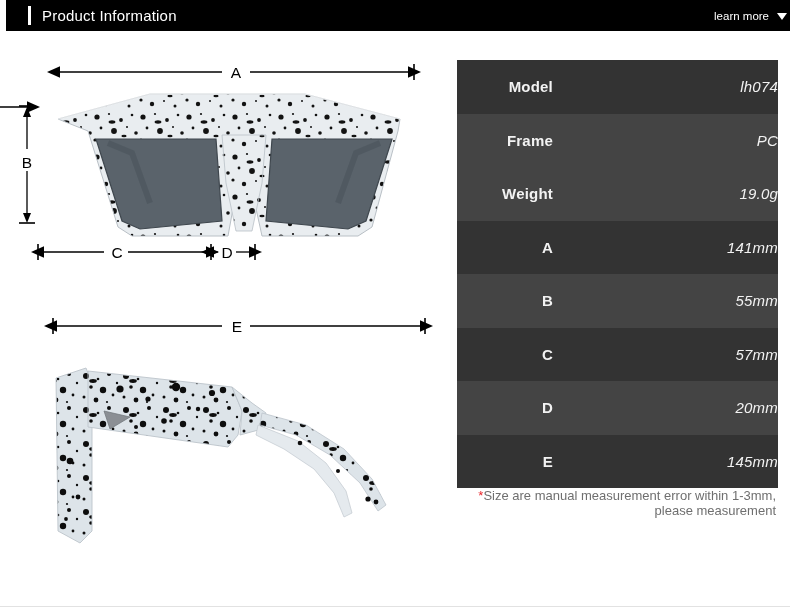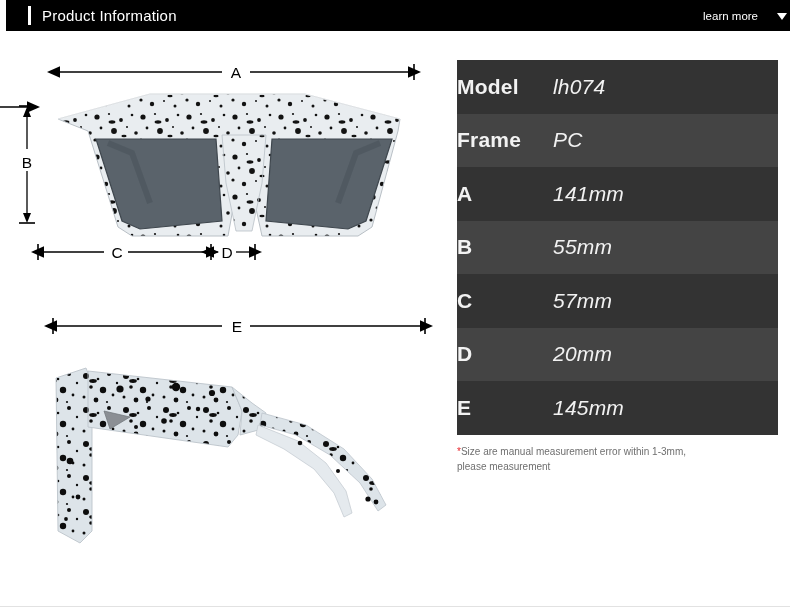--- a/index.html
+++ b/index.html
@@ -41,21 +41,21 @@
     margin-left: 11px;
     white-space: nowrap;
   }
   .header-spacer { flex: 1 1 auto; }
   .learn-more {
     color: #ffffff;
     font-size: 11.5px;
     margin-right: 9px;
     display: flex;
     align-items: center;
-    gap: 19px;
+    gap: 8px;
     white-space: nowrap;
   }
   .caret-down {
     width: 0; height: 0;
     border-left: 5px solid transparent;
     border-right: 5px solid transparent;
     border-top: 7px solid #ffffff;
     display: inline-block;
     position: relative;
     top: 1px;
@@ -80,40 +80,41 @@
   .spec-table {
     width: 100%;
     border-collapse: collapse;
     table-layout: fixed;
   }
   .spec-table tr { height: 53.5px; }
   .spec-table tr.odd  { background: #333333; }
   .spec-table tr.even { background: #444444; }
   .spec-table td {
     color: #f2f2f2;
-    font-size: 21px;
+    font-size: 15px;
     vertical-align: middle;
     padding: 0;
+    text-align: right;
   }
   .cell-label {
     width: 96px;
     padding-left: 32px;
     font-weight: bold;
     letter-spacing: .2px;
   }
   .cell-value {
     padding-left: 0;
     letter-spacing: .2px;
     font-style: italic;
   }
   .footnote {
     width: 321px;
-    margin-top: 9px;
+    text-align: right;
     color: #6f6f6f;
-    font-size: 10px;
+    font-size: 13px;
     line-height: 15px;
     padding-right: 2px;
     box-sizing: border-box;
   }
   .footnote .star { color: #e8242a; }
 </style>
 </head>
 <body>
 
 <div class="header">
@@ -261,20 +262,24 @@
   <table class="spec-table">
     <tbody>
       <tr class="odd">
         <td class="cell-label">Model</td>
         <td class="cell-value">lh074</td>
       </tr>
       <tr class="even">
         <td class="cell-label">Frame</td>
         <td class="cell-value">PC</td>
       </tr>
+      <tr class="even">
+        <td class="cell-label">Weight</td>
+        <td class="cell-value">19.0g</td>
+      </tr>
       <tr class="odd">
         <td class="cell-label">A</td>
         <td class="cell-value">141mm</td>
       </tr>
       <tr class="even">
         <td class="cell-label">B</td>
         <td class="cell-value">55mm</td>
       </tr>
       <tr class="odd">
         <td class="cell-label">C</td>

